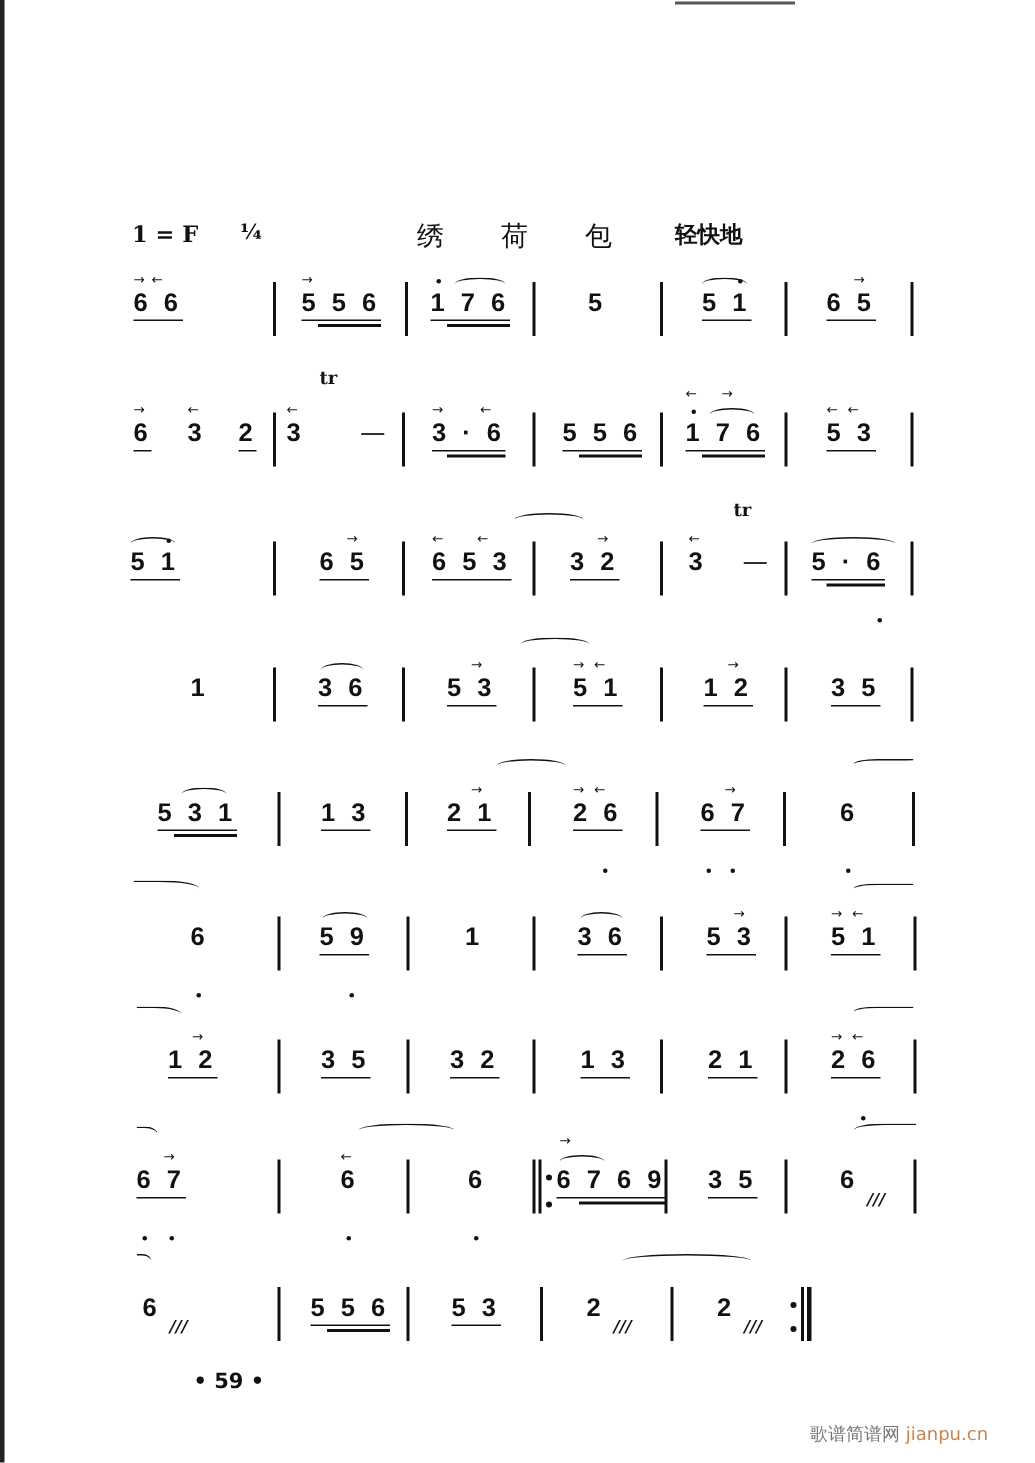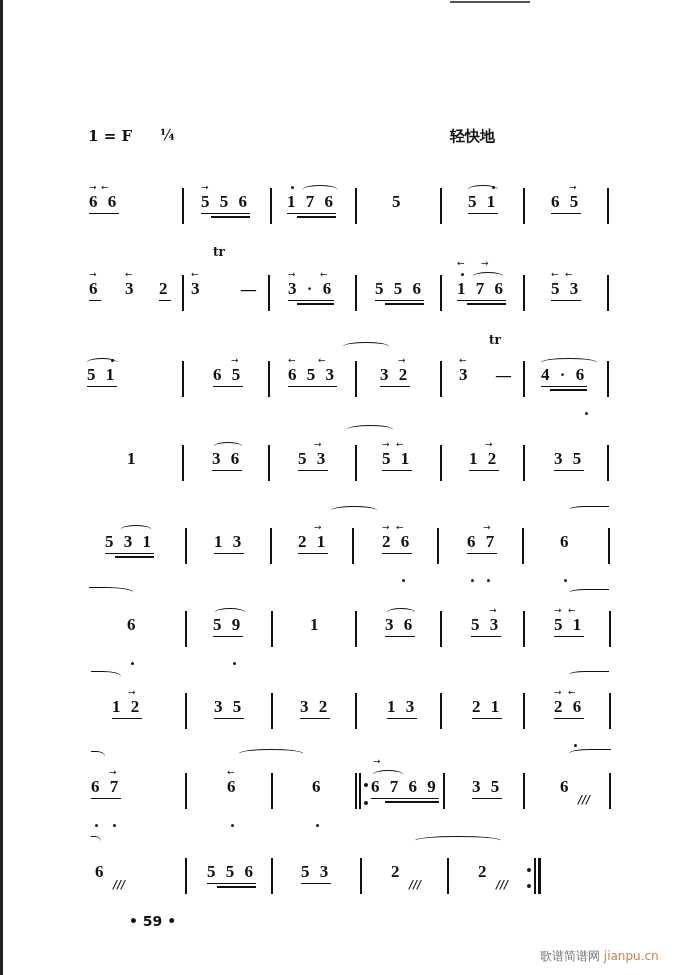--- a/index.html
+++ b/index.html
@@ -2,32 +2,32 @@
 <html><head>
 <meta charset="utf-8">
 <style>
   html, body { margin: 0; padding: 0; }
   body {
     width: 690px; height: 975px; background: #ffffff; position: relative; overflow: hidden;
     font-family: "DejaVu Sans", sans-serif; color: #111;
   }
   .left-edge { position: absolute; left: 0; top: 0; width: 3px; height: 975px; background: #222; }
   .top-line { position: absolute; left: 450px; top: 1px; width: 80px; height: 2px; background: #555; }
-  .header { position: absolute; top: 127px; left: 88px; width: 440px; height: 24px; }
+  .header { position: absolute; top: 147px; left: 88px; width: 440px; height: 24px; }
   .key { position: absolute; left: 0; top: 0; font-family: "DejaVu Serif", serif; font-weight: bold; font-size: 15px; }
   .meter { position: absolute; left: 72px; top: 0; font-family: "DejaVu Serif", serif; font-weight: bold; font-size: 14px; }
   .title { position: absolute; left: 190px; top: -2px; font-family: "DejaVu Serif", serif; font-size: 18px; letter-spacing: 38px; }
   .tempo { position: absolute; left: 362px; top: 0; font-family: "DejaVu Sans", sans-serif; font-weight: bold; font-size: 15px; }
 
   .row { position: absolute; left: 85px; width: 525px; height: 60px; }
   .bar { position: absolute; top: 8px; width: 2px; height: 36px; background: #111; }
   .dbar { position: absolute; top: 8px; width: 2px; height: 36px; background: #111; }
   .measure { position: absolute; top: 12px; height: 40px; }
   .notes {
-    font-family: Liberation Serif, serif; font-size: 17px; font-weight: bold; letter-spacing: 3px;
+    font-family: Liberation Sans, sans-serif; font-size: 17px; font-weight: bold; letter-spacing: 3px;
     position: relative; display: inline-block; line-height: 20px;
   }
   .u1 { border-bottom: 1.6px solid #111; padding-bottom: 1px; }
   .u2 { position: relative; }
   .u2::after { content: ""; position: absolute; left: 20%; right: 0; bottom: -5px; height: 1.6px; background: #111; }
   .accent { position: absolute; top: -9px; font-size: 9px; line-height: 8px; font-family: "DejaVu Sans", sans-serif; }
   .dot-above { position: absolute; top: -6px; width: 3px; height: 3px; border-radius: 50%; background: #111; }
   .dot-below { position: absolute; bottom: -10px; width: 3px; height: 3px; border-radius: 50%; background: #111; }
   .slur { position: absolute; border-top: 1.6px solid #111; border-radius: 50% 50% 0 0; height: 8px; }
   .tr { position: absolute; font-family: "DejaVu Serif", serif; font-weight: bold; font-size: 12px; }
@@ -41,20 +41,21 @@
 </style>
 </head>
 <body>
 
 <div class="left-edge"></div>
 <div class="top-line"></div>
 
 <div class="header">
   <span class="key">1 = F</span>
   <span class="meter">¼</span>
+  <span class="title">绣荷包</span>
   <span class="tempo">轻快地</span>
 </div>
 
 <div class="row" style="top:180px;">
   <div class="measure" style="left:4px;">
     <span class="accent" style="left:0;">→</span>
     <span class="accent" style="left:12px;">←</span>
     <span class="notes u1">6 6</span>
   </div>
   <div class="bar" style="left:97px;"></div>
@@ -162,21 +163,21 @@
   <div class="measure" style="left:374px;">
     <span class="accent" style="left:0;">←</span>
     <span class="notes">3</span>
   </div>
   <div class="measure" style="left:410px;">
     <span class="dash">—</span>
   </div>
   <div class="bar" style="left:438px;"></div>
   <div class="measure" style="left:456px;">
     <span class="slur" style="left:0; width:56px; top:-7px;"></span>
-    <span class="notes u1 u2">4 · 6</span>
+    <span class="notes u1 u2">5 · 6</span>
     <span class="dot-below" style="left:44px;"></span>
   </div>
   <div class="bar" style="left:522px;"></div>
 </div>
 
 <div class="row" style="top:437px;">
   <span class="slur" style="left:262px; width:46px; top:-12px;"></span>
   <div class="measure" style="left:42px;">
     <span class="notes">1</span>
   </div>

